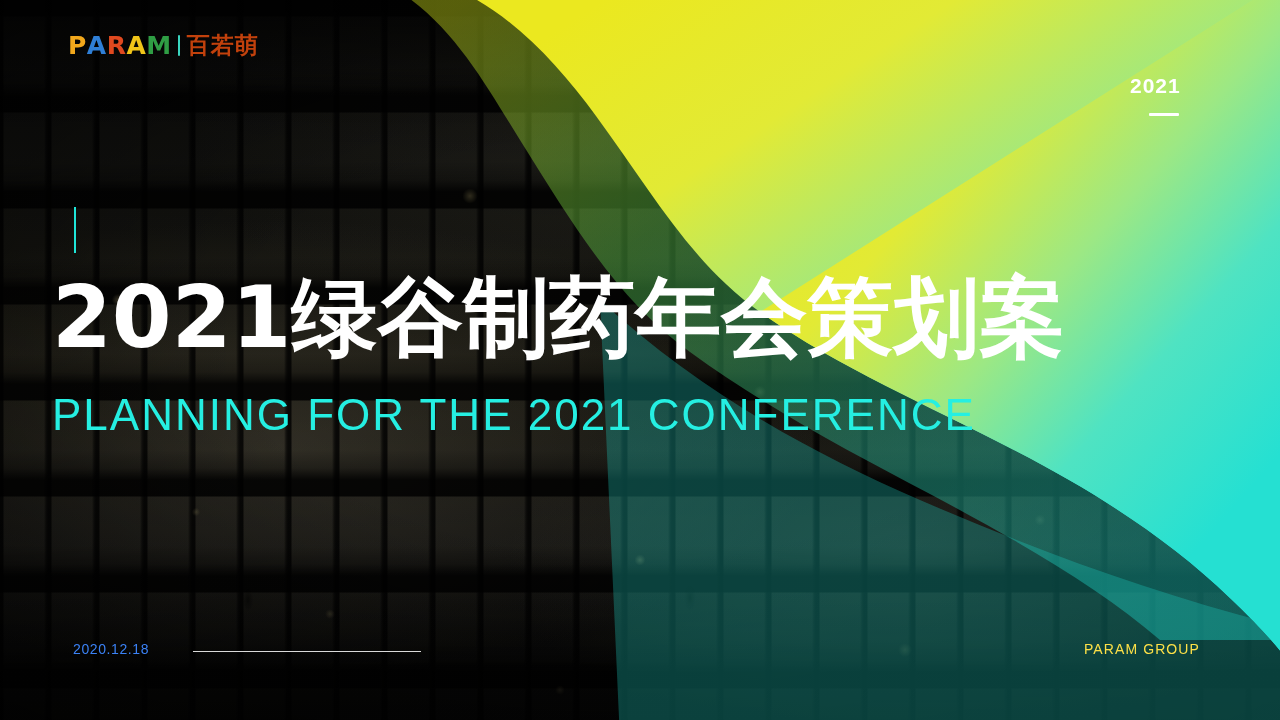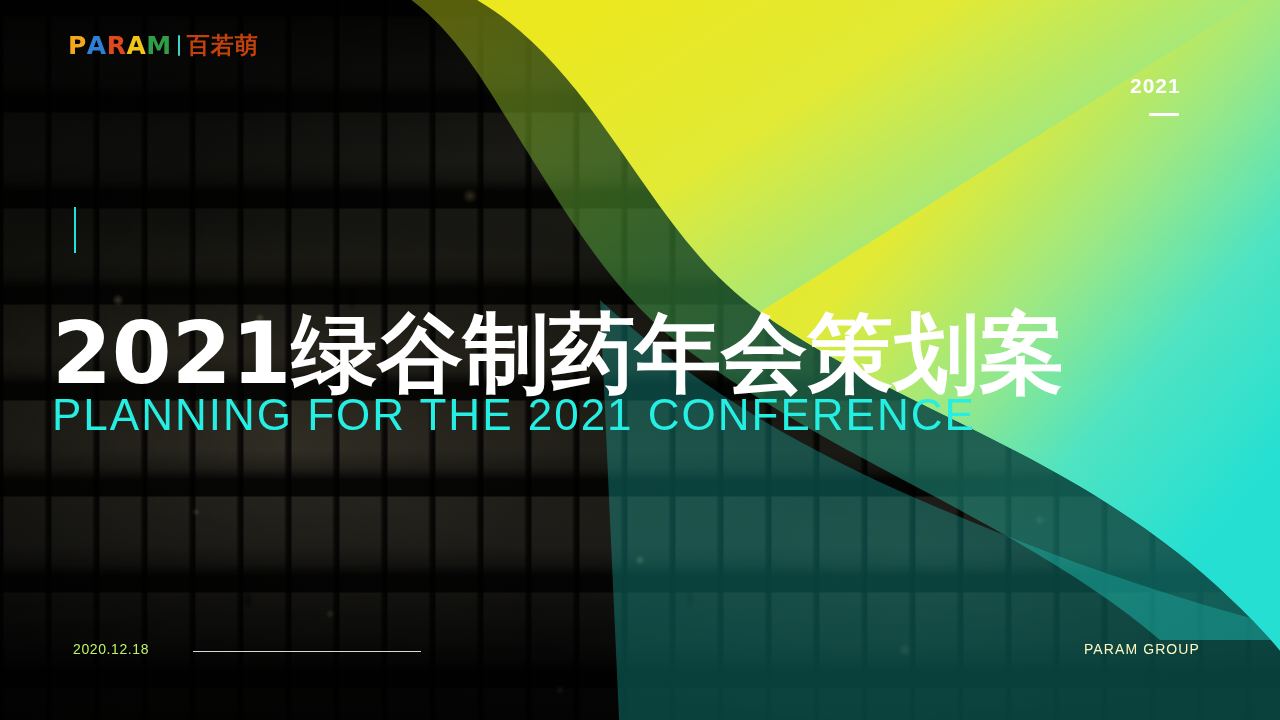--- a/index.html
+++ b/index.html
@@ -104,33 +104,32 @@
   
   .accent-tick { position:absolute; left:74px; top:207px; width:2px; height:46px;
                  background:linear-gradient(180deg,#1fe5d8,#16bdb4); }
 
   
   .title {
     position:absolute; left:52px; top:272px;
     font-size:86px; font-weight:700; color:#ffffff;
     letter-spacing:0px; line-height:1.05; white-space:nowrap;
     font-family:"DejaVu Sans","Liberation Sans",sans-serif;
-    margin-top:36px;
   }
   .subtitle {
     position:absolute; left:52px; top:392px;
     font-size:44px; font-weight:400; color:#25efe2;
     letter-spacing:2.0px; line-height:1.05; white-space:nowrap;
     font-family:"Liberation Sans","DejaVu Sans",sans-serif;
   }
 
   
-  .footer-date { position:absolute; left:73px; top:641px; font-size:14px; color:#bef264; letter-spacing:0.6px; }
+  .footer-date { position:absolute; left:73px; top:641px; font-size:14px; color:#3b82f6; letter-spacing:0.6px; }
   .footer-rule { position:absolute; left:193px; top:651px; width:228px; height:1px; background:rgba(255,255,255,0.85); }
-  .footer-brand { position:absolute; right:80px; top:641px; font-size:14px; color:#fef9c3; letter-spacing:1.1px; }
+  .footer-brand { position:absolute; right:80px; top:641px; font-size:14px; color:#fde047; letter-spacing:1.1px; }
 </style>
 </head>
 <body>
 
 <div class="slide">
 
   <div class="photo">
     <div class="photo-base"></div>
     <div class="photo-floors"></div>
     <div class="photo-mullions"></div>

